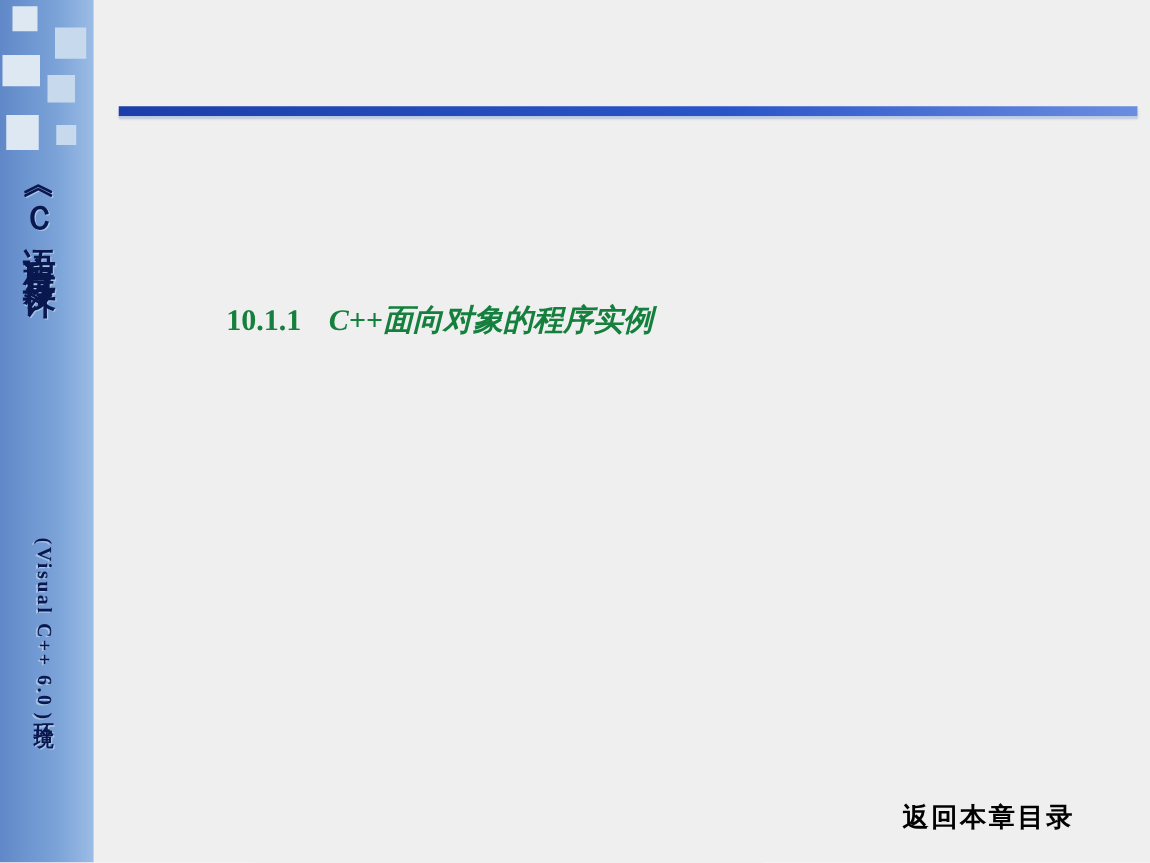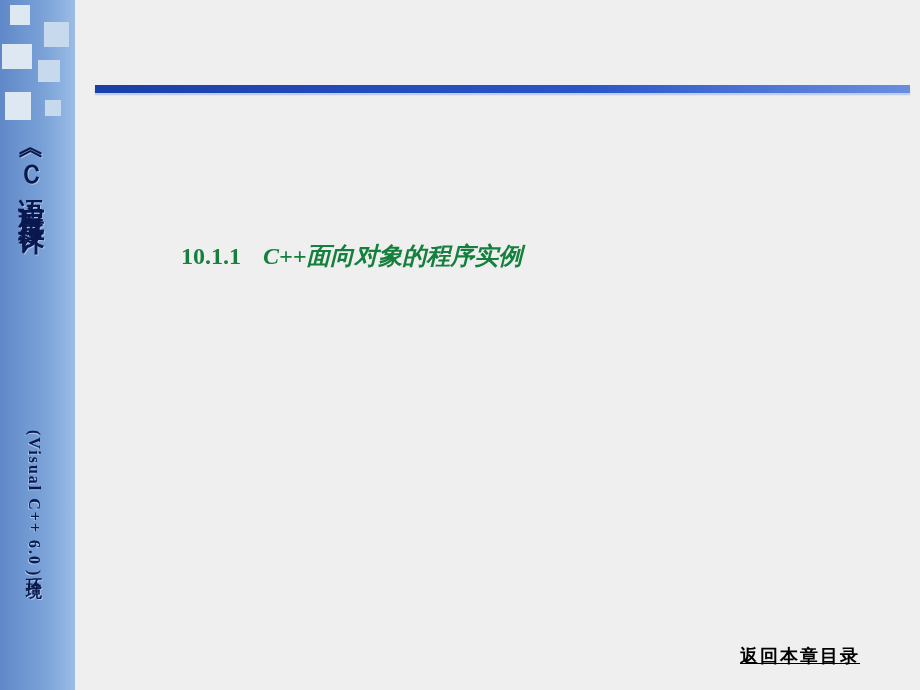--- a/index.html
+++ b/index.html
@@ -123,24 +123,23 @@
     font-style: normal;
     margin-right: 22px;
   }
   .item1 { top: 240px; }
   .item2 { top: 340px; }
   
   .return-link {
     position: absolute;
     bottom: 22px;
     right: 60px;
-    font-size: 18px;
+    font-size: 21px;
     font-weight: bold;
     color: #000;
-    text-decoration: underline;
     letter-spacing: 2px;
     font-family: "SimSun", serif;
     cursor: pointer;
   }
 </style>
 </head>
 <body>
 
 <div class="slide">
 

